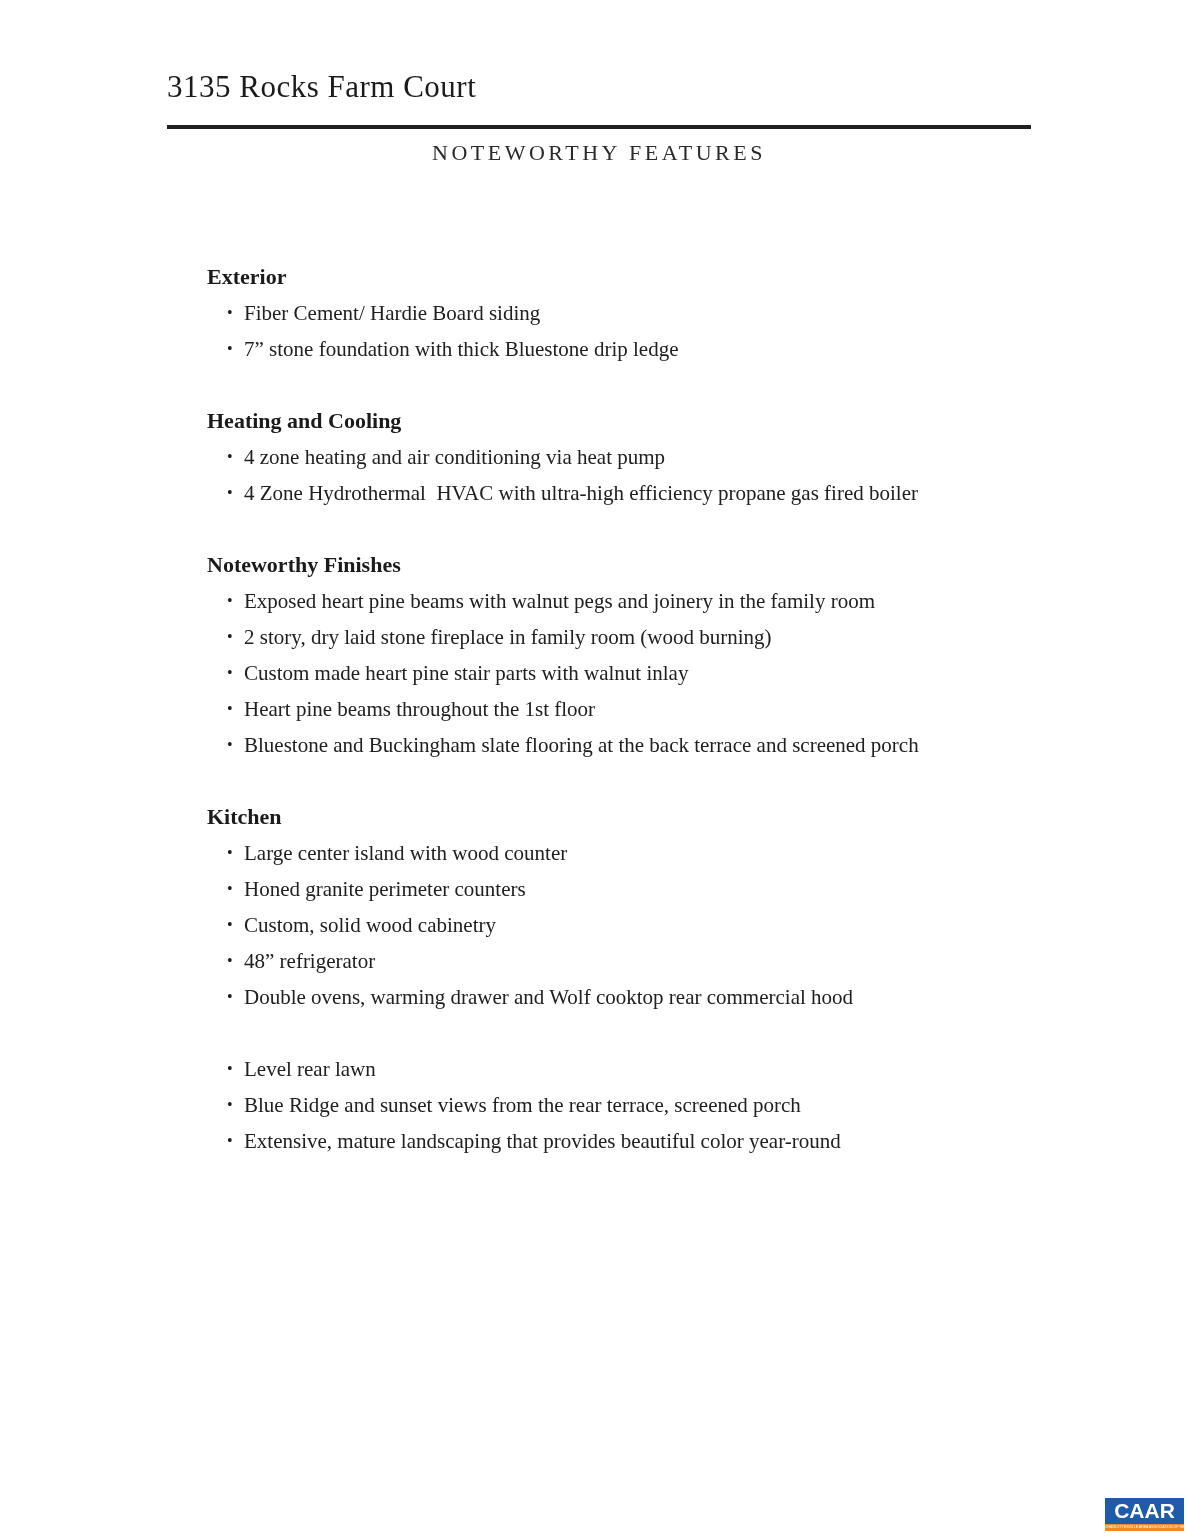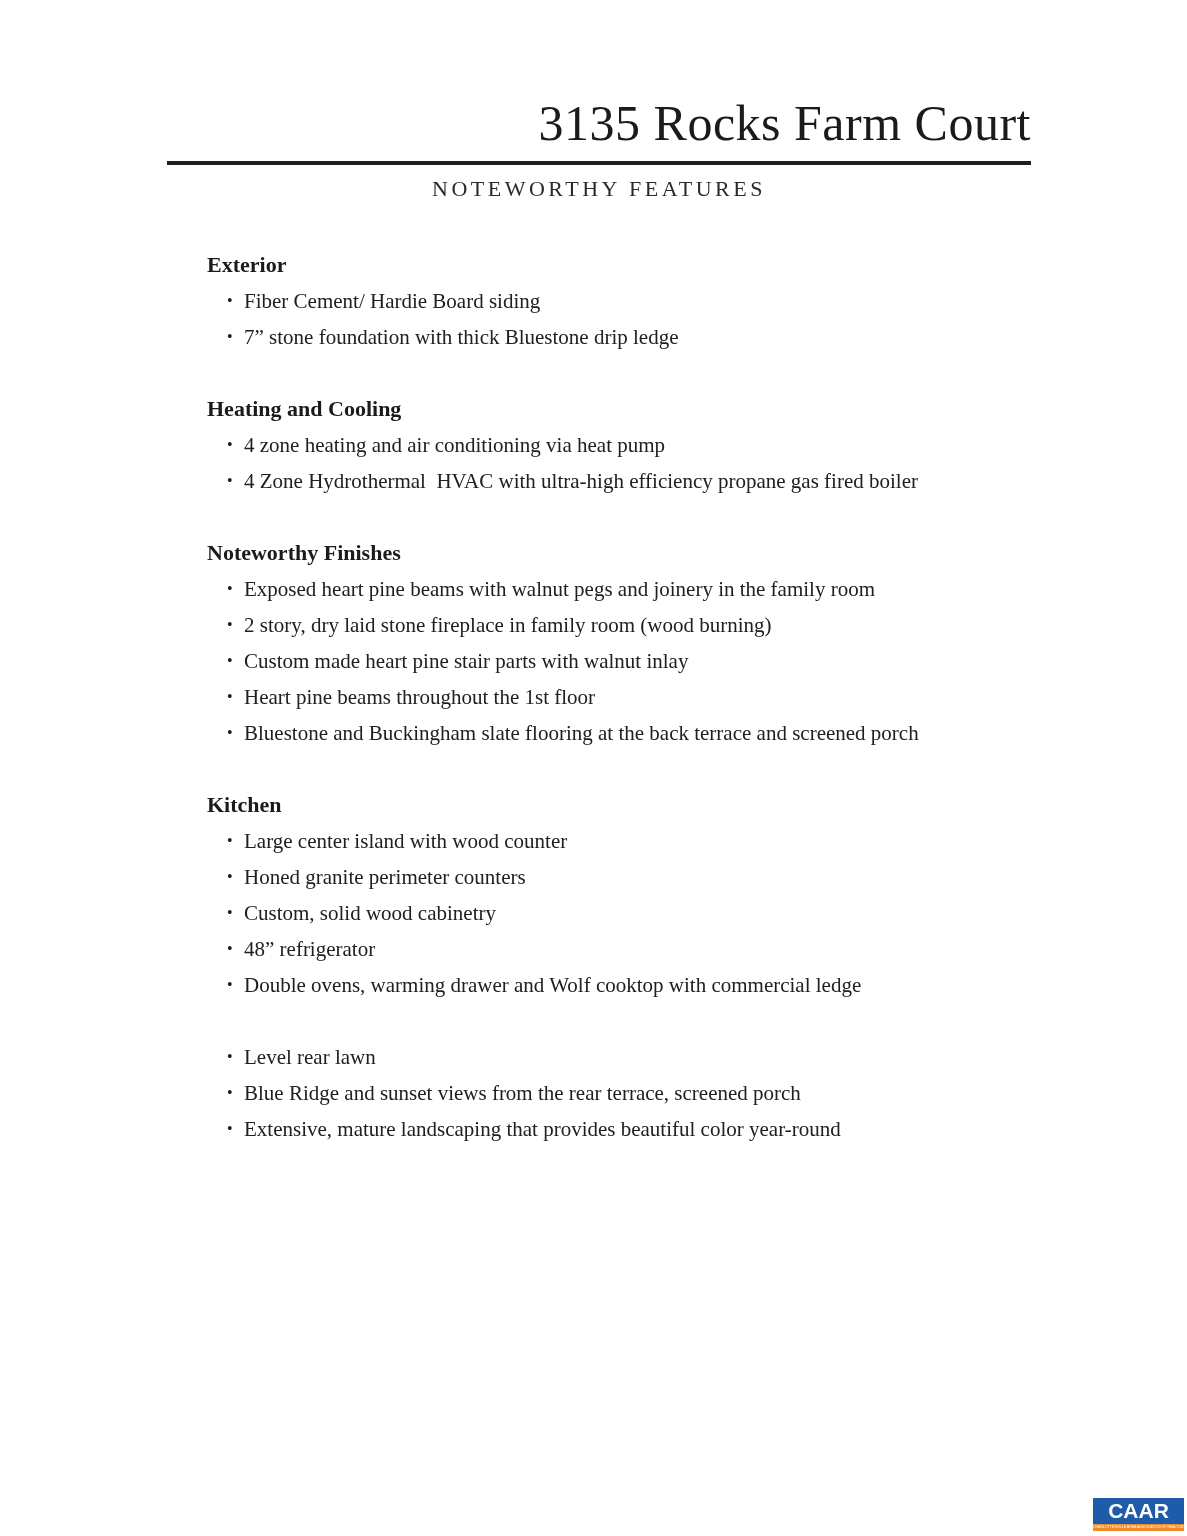--- a/index.html
+++ b/index.html
@@ -15,44 +15,44 @@
     font-family: "Liberation Serif", serif;
     color: #1d1d1d;
     overflow: hidden;
   }
   .header-block {
     margin-left: 167px;
     width: 864px;
   }
   .doc-title {
     margin: 0;
-    padding-top: 96px;
-    font-size: 50px;
+    padding-top: 60px;
+    font-size: 31px;
     font-weight: 400;
     line-height: 54px;
-    text-align: right;
+    text-align: left;
     color: #1b1b1b;
     letter-spacing: 0.5px;
   }
   .title-rule {
     margin-top: 11px;
     height: 4px;
     background: #1f1f1f;
   }
   .doc-subtitle {
     margin-top: 10px;
     font-size: 22px;
     line-height: 28px;
     text-align: center;
     letter-spacing: 3.5px;
     color: #2a2a2a;
   }
   .sections {
     margin-left: 207px;
-    margin-top: 44px;
+    margin-top: 92px;
     width: 830px;
   }
   .feature-section + .feature-section {
     margin-top: 36px;
   }
   .section-heading {
     margin: 0;
     font-size: 22px;
     font-weight: bold;
     line-height: 36px;
@@ -77,21 +77,21 @@
     font-size: 16px;
     line-height: 36px;
   }
   .feature-item .item-text {
     white-space: pre-wrap;
   }
   .caar-logo {
     position: absolute;
     right: 3px;
     bottom: 5px;
-    width: 91px;
+    width: 79px;
   }
   .caar-blue {
     background: #1e5ba9;
     height: 26px;
     display: flex;
     align-items: center;
     justify-content: center;
   }
   .caar-blue span {
     color: #ffffff;
@@ -149,21 +149,21 @@
           <li class="feature-item"><span class="bullet">•</span><span class="item-text">Bluestone and Buckingham slate flooring at the back terrace and screened porch</span></li>
         </ul>
       </section>
       <section class="feature-section">
         <h2 class="section-heading">Kitchen</h2>
         <ul class="feature-list">
           <li class="feature-item"><span class="bullet">•</span><span class="item-text">Large center island with wood counter</span></li>
           <li class="feature-item"><span class="bullet">•</span><span class="item-text">Honed granite perimeter counters</span></li>
           <li class="feature-item"><span class="bullet">•</span><span class="item-text">Custom, solid wood cabinetry</span></li>
           <li class="feature-item"><span class="bullet">•</span><span class="item-text">48” refrigerator</span></li>
-          <li class="feature-item"><span class="bullet">•</span><span class="item-text">Double ovens, warming drawer and Wolf cooktop with commercial ledge</span></li>
+          <li class="feature-item"><span class="bullet">•</span><span class="item-text">Double ovens, warming drawer and Wolf cooktop rear commercial hood</span></li>
         </ul>
       </section>
       <section class="feature-section">
         <ul class="feature-list">
           <li class="feature-item"><span class="bullet">•</span><span class="item-text">Level rear lawn</span></li>
           <li class="feature-item"><span class="bullet">•</span><span class="item-text">Blue Ridge and sunset views from the rear terrace, screened porch</span></li>
           <li class="feature-item"><span class="bullet">•</span><span class="item-text">Extensive, mature landscaping that provides beautiful color year-round</span></li>
         </ul>
       </section>
     </div>

